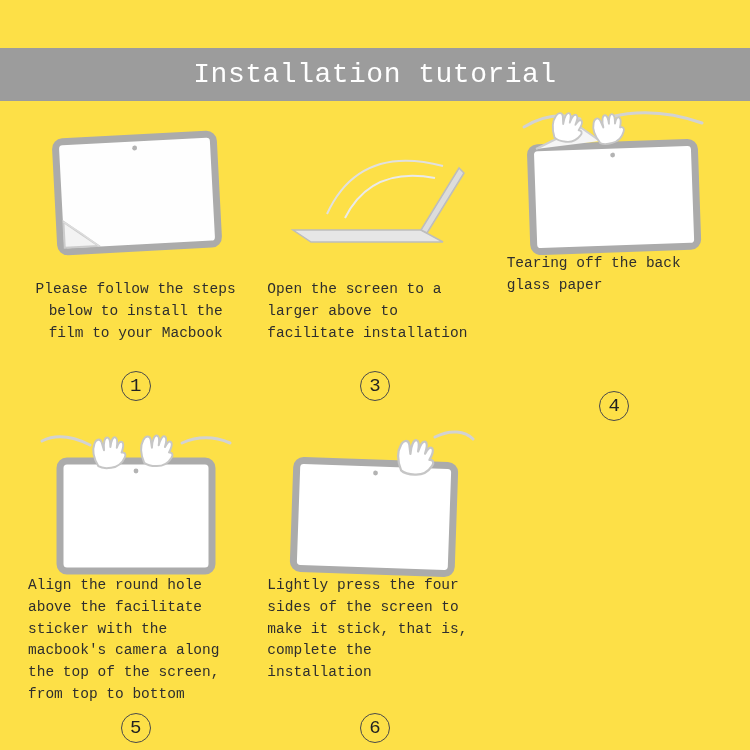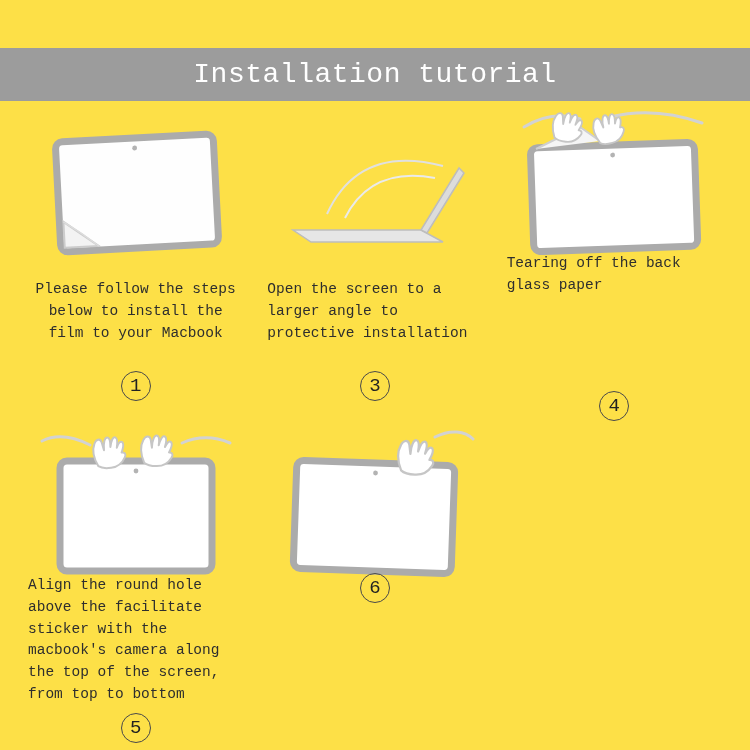--- a/index.html
+++ b/index.html
@@ -77,21 +77,21 @@
 
     <div class="cell row1">
       <div class="illu">
         <svg width="200" height="150" viewBox="0 0 200 150">
           <path d="M52 96 Q84 26 168 48" fill="none" stroke="#e0e0e0" stroke-width="2"></path>
           <path d="M70 100 Q96 48 160 60" fill="none" stroke="#eaeaea" stroke-width="2"></path>
           <path d="M18 112 L146 112 L168 124 L36 124 Z" fill="#e6e6e6" stroke="#bdbdbd" stroke-width="1.5"></path>
           <path d="M146 112 L184 50 L189 55 L152 115 Z" fill="#dcdcdc" stroke="#bdbdbd" stroke-width="1.5"></path>
         </svg>
       </div>
-      <div class="caption">Open the screen to a larger angle to protective installation</div>
+      <div class="caption">Open the screen to a larger above to facilitate installation</div>
       <div class="num">
         <span>3</span>
       </div>
     </div>
 
     <div class="cell row2">
       <div class="illu">
         <svg width="200" height="150" viewBox="0 0 200 150">
           <g transform="rotate(-2 100 90)">
             <rect x="18" y="40" width="164" height="104" rx="7" fill="#ffffff" stroke="#ababab" stroke-width="7"></rect>
@@ -131,19 +131,20 @@
       <div class="illu">
         <svg width="200" height="150" viewBox="0 0 200 150">
           <g transform="rotate(2 100 90)">
             <rect x="20" y="36" width="158" height="108" rx="7" fill="#ffffff" stroke="#ababab" stroke-width="7"></rect>
             <circle cx="99" cy="46" r="2.4" fill="#b3b3b3"></circle>
           </g>
           <path d="M160 10 C176 2 190 4 198 12" fill="none" stroke="#d2d2d2" stroke-width="3" stroke-linecap="round"></path>
           <use href="#hand" transform="translate(122 6) scale(0.9) rotate(10 20 23)"></use>
         </svg>
       </div>
+      <div class="caption">Lightly press the four sides of the screen to make it stick, that is, complete the installation</div>
       <div class="num">
         <span>6</span>
       </div>
     </div>
 
   </div>
 </div>
 
 </body></html>

